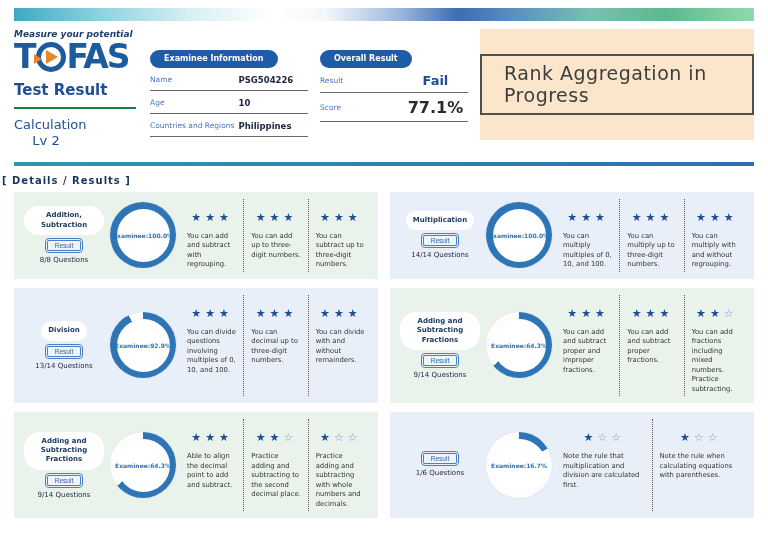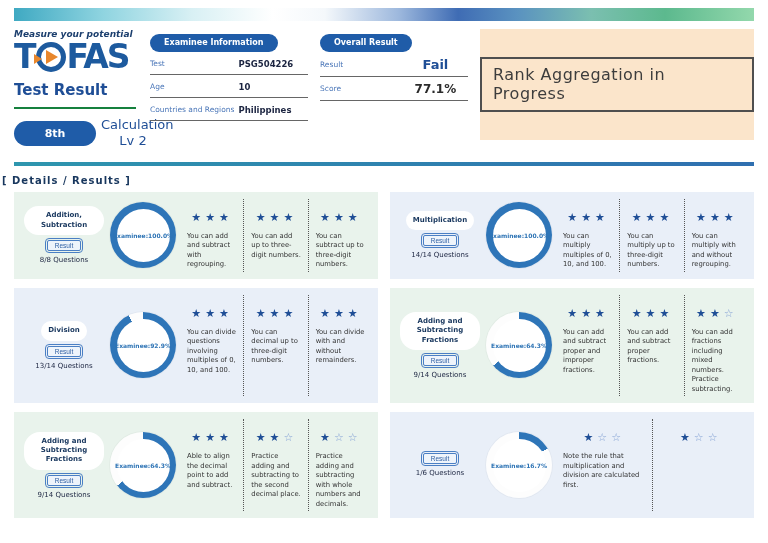--- a/index.html
+++ b/index.html
@@ -23,31 +23,31 @@
   .logo-o .tail{ position:absolute; left:-7px; top:7px; width:0; height:0; border-top:5px solid transparent; border-bottom:5px solid transparent; border-left:8px solid #e8872c; }
   .test-result{ font-size:15px; font-weight:bold; color:#1f4e96; text-align:left; margin-top:8px; padding-bottom:8px; border-bottom:2px solid #15803d; }
   .badge-row{ display:flex; align-items:center; margin-top:8px; gap:5px; }
   .grade-pill{ background:#1f5ca8; color:#fff; font-weight:bold; font-size:11px; border-radius:14px; width:82px; height:25px; display:flex; align-items:center; justify-content:center; flex:none; }
   .level-label{ font-size:13px; color:#1f4e96; text-align:center; width:64px; line-height:1.25; }
 
   
   .info-col{ margin-left:14px; flex:none; }
   .info-col.examinee{ width:158px; }
   .info-col.overall{ width:148px; margin-left:12px; }
-  .info-pill{ display:inline-block; background:#1f5ca8; color:#fff; font-weight:bold; font-size:8px; border-radius:11px; padding:4px 14px 5px 14px; margin-top:7px; }
+  .info-pill{ display:inline-block; background:#1f5ca8; color:#fff; font-weight:bold; font-size:8px; border-radius:11px; padding:4px 14px 5px 14px; margin-top:23px; }
   .info-row{ display:flex; align-items:center; border-bottom:1px solid #666; padding:5px 0 4px 0; min-height:23px; }
   .info-row .lbl{ font-size:7.5px; color:#4a76b8; width:56%; line-height:1.3; }
   .info-row .val{ font-size:8.5px; font-weight:bold; color:#1b2440; }
   .overall .info-row .val{ width:44%; text-align:center; }
   .val.fail{ color:#1f4e96; font-size:13px; }
-  .val.score{ color:#2b2b2b; font-size:12px; }
+  .val.score{ color:#2b2b2b; font-size:16px; }
 
   
   .rank-box{ flex:1; margin-left:12px; background:#fbe5cb; height:111px; margin-top:2px; display:flex; align-items:center; justify-content:center; }
-  .rank-inner{ border:2px solid #4f4f4f; padding:6px 11px 7px 11px; font-size:16px; color:#3d3d3d; letter-spacing:0.5px; }
+  .rank-inner{ border:2px solid #4f4f4f; padding:6px 11px 7px 22px; font-size:19px; color:#3d3d3d; letter-spacing:0.5px; }
 
   .header-divider{ height:4px; margin:12px 14px 9px 14px; background:linear-gradient(90deg,#2e96ae,#2f6fb0); }
 
   .section-title{ font-size:10px; font-weight:bold; color:#17365d; margin:0 0 6px 2px; letter-spacing:1px; }
 
   
   .cards-grid{ display:grid; grid-template-columns:1fr 1fr; gap:9px 12px; margin:0 14px; }
   .card{ display:flex; min-height:81px; padding:7px 6px 7px 8px; }
   .card.green{ background:#e9f3ec; }
   .card.blue{ background:#e9eff8; }
@@ -85,29 +85,28 @@
       <div class="logo">
         <span>T</span>
         <span class="logo-o">
             <span class="tail"></span>
             <span class="arrow"></span>
           </span>
         <span>FAS</span>
       </div>
       <div class="test-result">Test Result</div>
       <div class="badge-row">
-        <div class="grade-pill">8th</div>
         <div class="level-label">Calculation Lv 2</div>
       </div>
     </div>
 
     <div class="info-col examinee">
       <span class="info-pill">Examinee Information</span>
       <div class="info-row">
-        <span class="lbl">Test</span>
+        <span class="lbl">Name</span>
         <span class="val">PSG504226</span>
       </div>
       <div class="info-row">
         <span class="lbl">Age</span>
         <span class="val">10</span>
       </div>
       <div class="info-row">
         <span class="lbl">Countries and Regions</span>
         <span class="val">Philippines</span>
       </div>
@@ -276,18 +275,19 @@
             <span>Examinee:16.7%</span>
           </div>
         </div>
         <div class="cols">
           <div class="col">
             <div class="stars"><span class="star-filled">★</span><span class="star-empty">☆</span><span class="star-empty">☆</span></div>
             <div class="desc">Note the rule that multiplication and division are calculated first.</div>
           </div>
           <div class="col">
             <div class="stars"><span class="star-filled">★</span><span class="star-empty">☆</span><span class="star-empty">☆</span></div>
+            <div class="desc">Note the rule when calculating equations with parentheses.</div>
           </div>
         </div>
       </div>
     </div>
 
 </div>
 
 </body></html>

